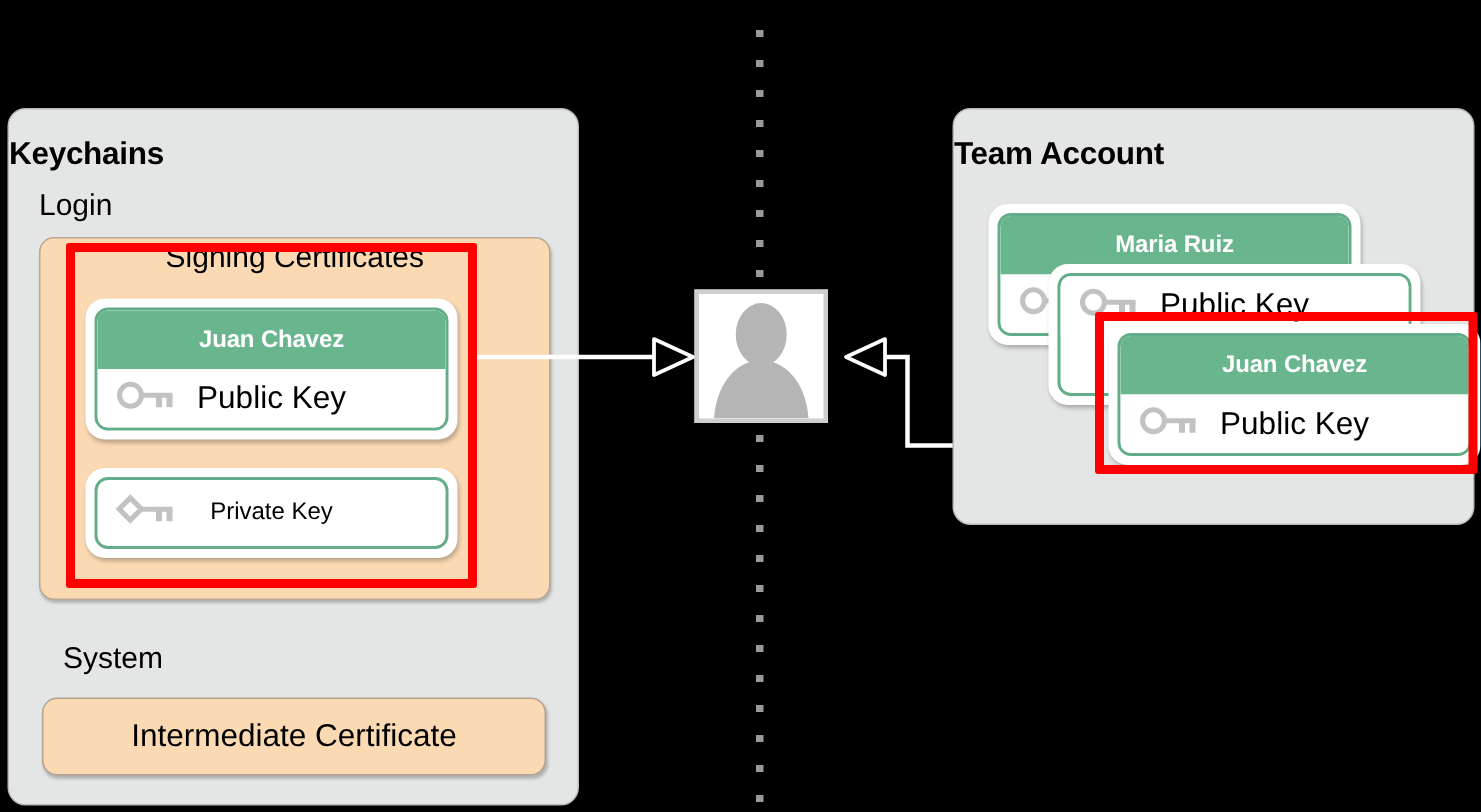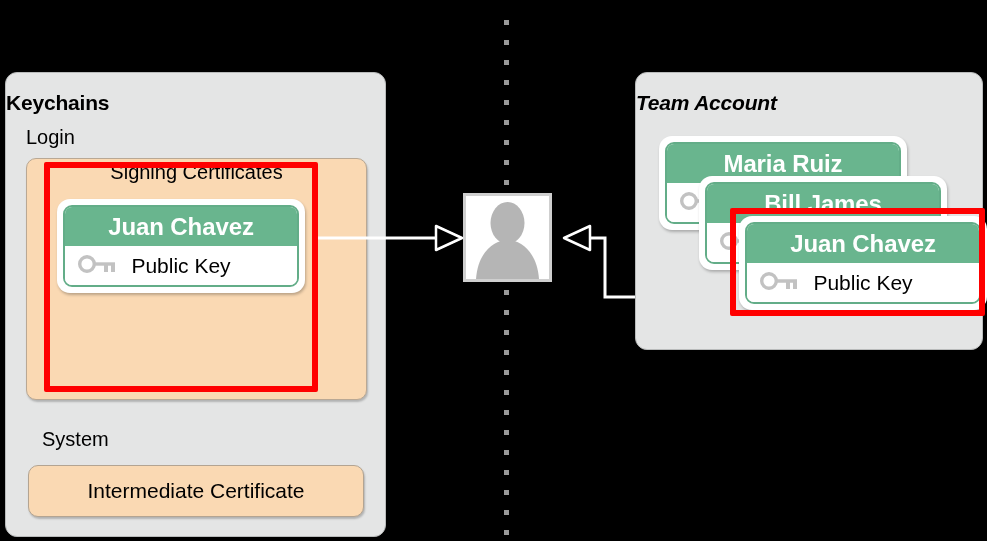--- a/index.html
+++ b/index.html
@@ -80,21 +80,21 @@
     border: 2px solid #63ad88;
     border-radius: 9px;
     overflow: hidden;
     box-sizing: border-box;
     background: #ffffff;
   }
   .cert-header {
     height: 50%;
     background: #69b58e;
     color: #ffffff;
-    font-size: 24px;
+    font-size: 16px;
     font-weight: bold;
     display: flex;
     align-items: center;
     justify-content: center;
     letter-spacing: -0.1px;
   }
   .cert-body {
     height: 50%;
     background: #ffffff;
     display: flex;
@@ -207,20 +207,35 @@
             </g>
             <rect x="27" y="11" width="4" height="8" fill="#c2c2c2"></rect>
             <rect x="34" y="11" width="4" height="8" fill="#c2c2c2"></rect>
           </svg>
         </span>
         <span class="key-label">Public Key</span>
       </div>
     </div>
   </div>
 
+  <div class="plain-card" style="left:51px; top:239px; width:248px; height:60px;">
+    <div class="plain-inner">
+      <span class="key-icon">
+        <svg width="42" height="24" viewBox="0 0 42 24">
+          <g fill="none" stroke="#c2c2c2" stroke-width="3.4">
+            <rect x="4.6" y="6.6" width="10.5" height="10.5" transform="rotate(45 9.85 11.85)"></rect>
+            <line x1="17.4" y1="12" x2="38" y2="12"></line>
+          </g>
+          <rect x="27" y="12" width="4" height="8" fill="#c2c2c2"></rect>
+          <rect x="34" y="12" width="4" height="8" fill="#c2c2c2"></rect>
+        </svg>
+      </span>
+      <span class="key-label">Private Key</span>
+    </div>
+  </div>
 
   <div class="pill" style="left:22px; top:392px; width:336px; height:52px;">
     <span>Intermediate Certificate</span>
   </div>
 </div>
 
 <div class="dotted-line" style="left:504px; top:20px; height:170px;"></div>
 <div class="dotted-line" style="left:504px; top:290px; height:250px;"></div>
 
 <div class="avatar" style="left:463px; top:193px; width:89px; height:89px;">
@@ -239,21 +254,21 @@
   </g>
 
   <g>
     <path d="M735,297 L605,297 L605,238 L590,238" fill="none" stroke="#ffffff" stroke-width="3"></path>
     <path d="M590,226 L564,238 L590,250 Z" fill="#000000" stroke="#ffffff" stroke-width="2.5" stroke-linejoin="round"></path>
   </g>
 </svg>
 
 <div class="panel" style="left:635px; top:72px; width:348px; height:278px;">
 
-  <div class="panel-title" style="top:18px;font-style:italic;">Team Account</div>
+  <div class="panel-title" style="top:18px;">Team Account</div>
 
   <div class="cert-card" style="left:23px; top:63px; width:248px; height:94px; z-index:1;">
     <div class="cert-inner">
       <div class="cert-header">Maria Ruiz</div>
       <div class="cert-body">
         <span class="key-icon">
           <svg width="42" height="22" viewBox="0 0 42 22">
             <g fill="none" stroke="#c2c2c2" stroke-width="3.4">
               <circle cx="10" cy="11" r="7.3"></circle>
               <line x1="17.4" y1="11" x2="38" y2="11"></line>
@@ -262,21 +277,20 @@
             <rect x="34" y="11" width="4" height="8" fill="#c2c2c2"></rect>
           </svg>
         </span>
         <span class="key-label">Public Key</span>
       </div>
     </div>
   </div>
 
   <div class="cert-card" style="left:63px; top:103px; width:248px; height:94px; z-index:2;">
     <div class="cert-inner">
-      <div class="cert-header">Bill James</div>
       <div class="cert-body">
         <span class="key-icon">
           <svg width="42" height="22" viewBox="0 0 42 22">
             <g fill="none" stroke="#c2c2c2" stroke-width="3.4">
               <circle cx="10" cy="11" r="7.3"></circle>
               <line x1="17.4" y1="11" x2="38" y2="11"></line>
             </g>
             <rect x="27" y="11" width="4" height="8" fill="#c2c2c2"></rect>
             <rect x="34" y="11" width="4" height="8" fill="#c2c2c2"></rect>
           </svg>

